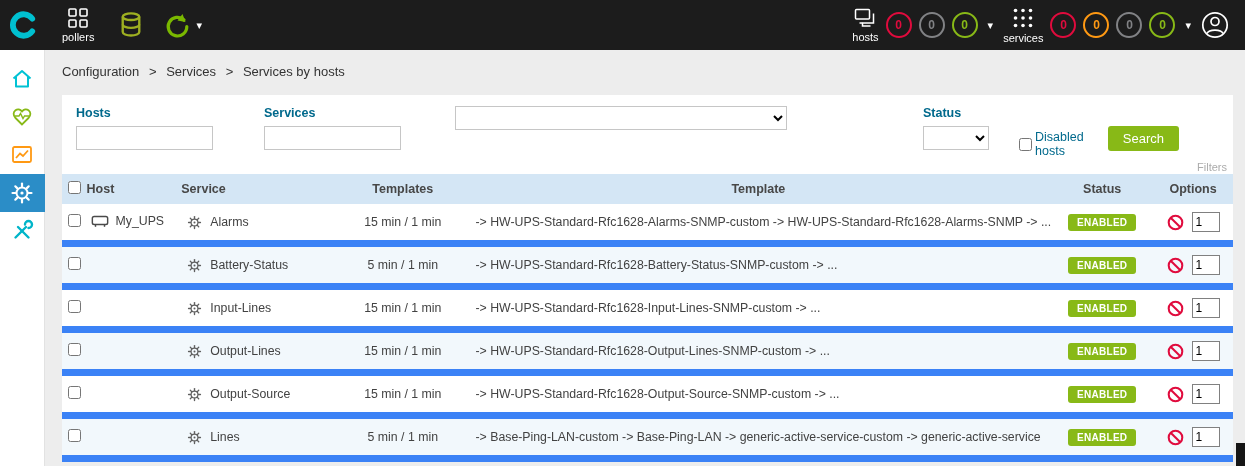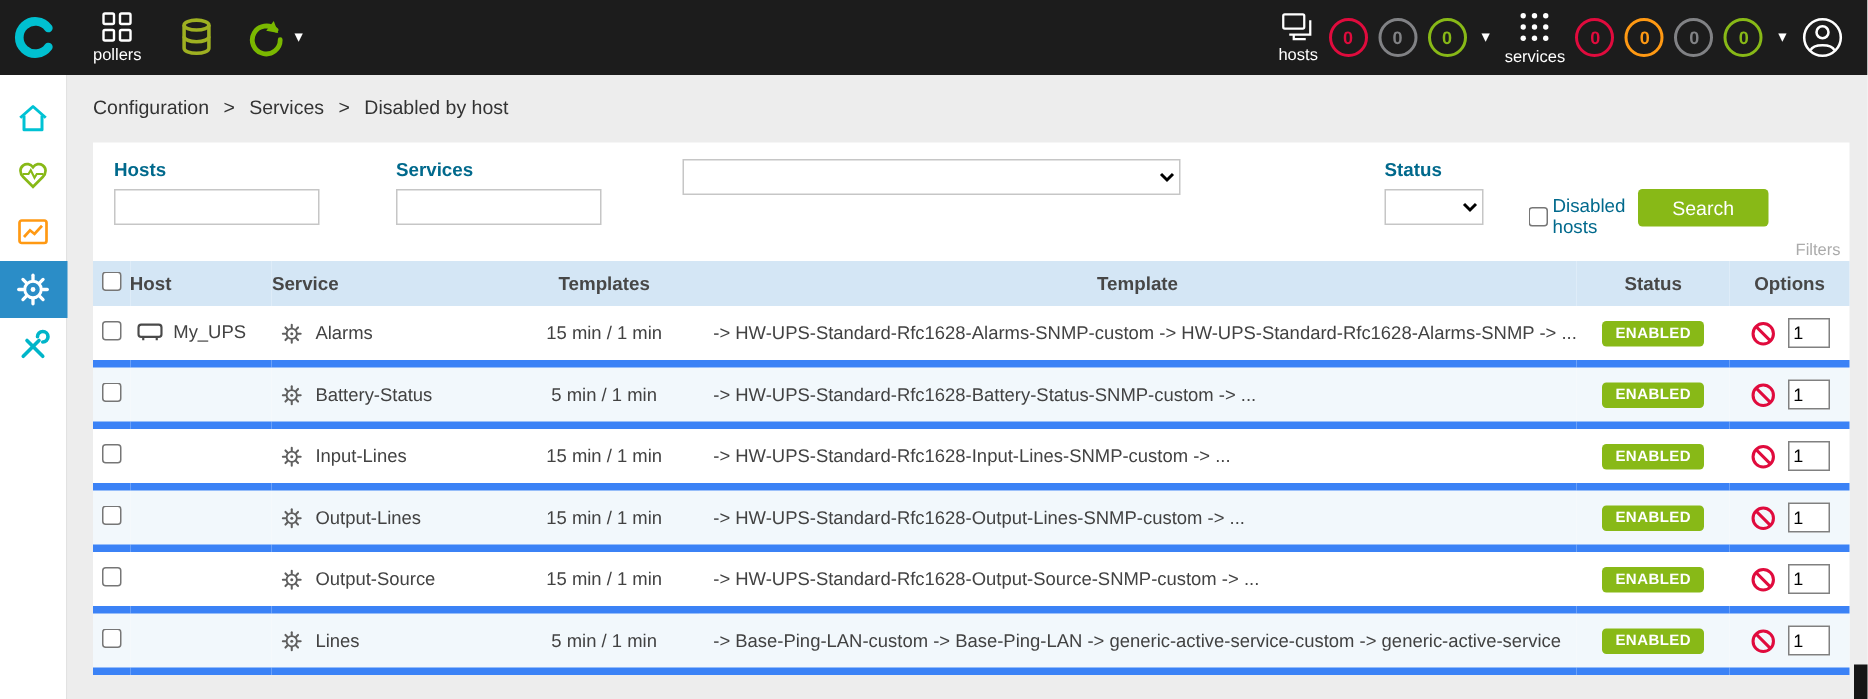--- a/index.html
+++ b/index.html
@@ -41,37 +41,37 @@
   .fgroup input[type=text] { width:137px; height:24px; border:1px solid #c6c6c6; padding:2px 5px; font-size:13px; }
   .fgroup select { height:24px; border:1px solid #c6c6c6; background:#fff; font-size:13px; }
   .fg-services { margin-left:51px; }
   .fg-templates { margin-left:54px; }
   .fg-templates select { width:332px; }
   .fg-status { margin-left:136px; }
   .fg-status select { width:66px; }
   .fg-disabled { margin-left:30px; padding-top:24px; flex-direction:row; align-items:center; }
   .fg-disabled span { font-weight:normal; font-size:12.5px; color:#00698c; margin-left:3px; }
   .btn-green { background:#88b917; color:#fff; border:none; border-radius:3px;
-    padding:5px 23px; font-size:13px; cursor:pointer; }
+    padding:5px 15px; font-size:13px; cursor:pointer; }
   .search-btn { margin-left:auto; margin-right:40px; margin-top:20px; }
   .filters-caption { position:absolute; right:6px; bottom:1px; color:#ababab; font-size:11px; }
 
   
   .actions-row { margin:16px 0 10px; display:flex; align-items:center; }
   .actions-row select { height:26px; border:1px solid #c6c6c6; background:#fff; font-size:13px; }
   .more-actions { width:110px; }
   .add-btn { margin-left:8px; }
   .page-size { margin-left:auto; width:48px; }
 
   
   table { width:100%; border-collapse:collapse; background:#fff; }
   thead th { background:#d4e6f5; height:30px; font-size:12.5px; color:#474747; font-weight:bold; }
   th.ta-l, td.ta-l { text-align:left; }
   th.ta-c, td.ta-c { text-align:center; }
-  tbody tr { height:36px; border-bottom:5px solid #3b82f6; }
+  tbody tr { height:36px; border-bottom:7px solid #3b82f6; }
   tbody tr:nth-child(even) { background:#f2f8fc; }
   td { font-size:12.3px; color:#424242; }
   .col-check { width:28px; text-align:center; }
   .host-cell { display:inline-flex; align-items:center; gap:7px; padding-left:4px; }
   .svc-cell { display:flex; align-items:center; gap:8px; padding-left:6px; }
   .svc-cell a { color:#424242; text-decoration:none; cursor:pointer; }
   td.tpl-cell { white-space:nowrap; overflow:hidden; padding-left:10px; }
   .badge { display:inline-block; background:#88b917; color:#fff; font-size:10px;
     font-weight:bold; padding:3px 9px; border-radius:3px; letter-spacing:.3px; }
   .opt-cell { display:flex; align-items:center; justify-content:center; gap:8px; height:36px; }
@@ -237,21 +237,21 @@
     </div>
   </nav>
 
   <main class="content">
 
     <div class="breadcrumb">
       <a>Configuration</a>
       <span class="sep">&gt;</span>
       <a>Services</a>
       <span class="sep">&gt;</span>
-      <span>Disabled by host</span>
+      <span>Services by hosts</span>
     </div>
 
     <div class="filter-card">
       <div class="fgroup">
         <label>Hosts</label>
         <input type="text" style="">
       </div>
       <div class="fgroup fg-services">
         <label>Services</label>
         <input type="text" style="">

